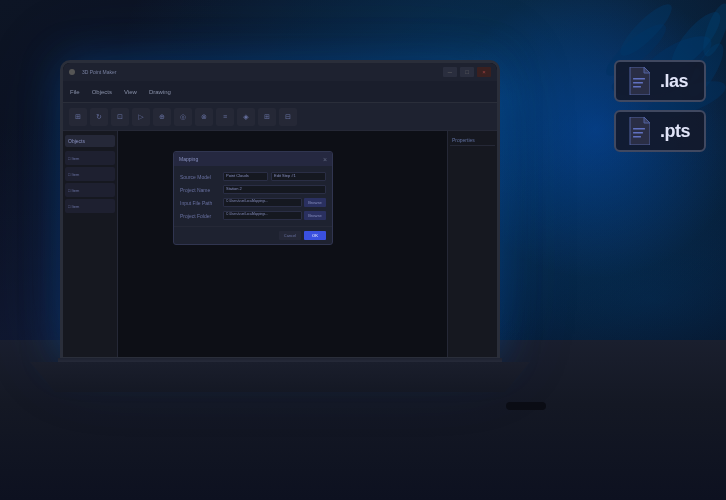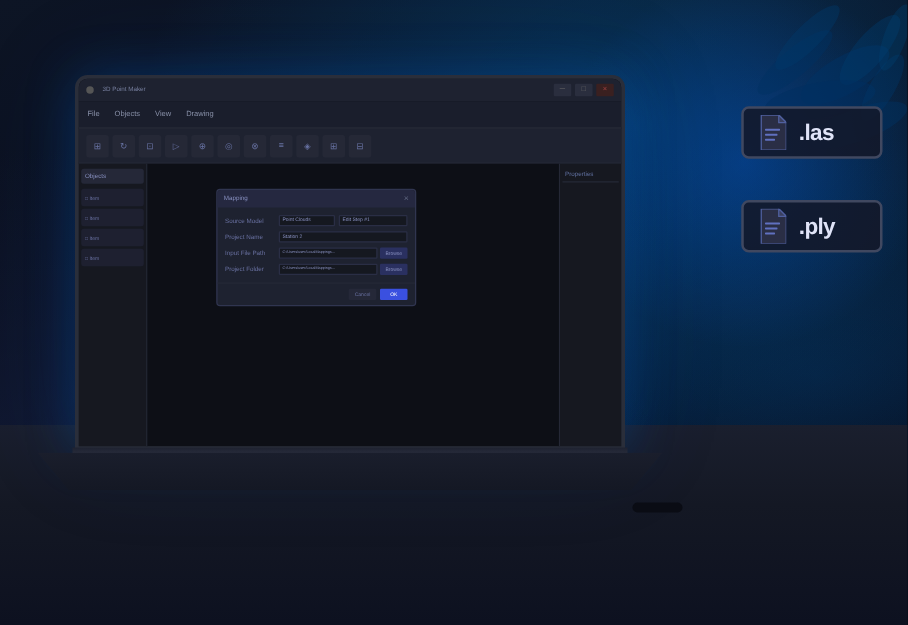--- a/index.html
+++ b/index.html
@@ -357,30 +357,29 @@
       position: absolute;
       right: 20px;
       top: 60px;
       display: flex;
       flex-direction: column;
       gap: 8px;
       z-index: 10;
     }
 
     .format-badge {
-      width: 113px;
+      width: 92px;
       height: 42px;
       border: 2px solid #404860;
       border-radius: 6px;
       background: rgba(20, 24, 40, 0.85);
       display: flex;
       align-items: center;
       gap: 10px;
       padding: 0 12px;
-      margin-top: 25px;
     }
 
     .format-badge.and-more {
       justify-content: center;
       border-color: #505878;
     }
 
     .format-icon {
       width: 22px;
       height: 28px;
@@ -575,30 +574,30 @@
         <path d="M16 0 L16 6 L22 6 Z" fill="#3a4060" stroke="#5060a0" stroke-width="1"></path>
         <rect x="5" y="11" width="12" height="1.5" rx="0.5" fill="#6070c0"></rect>
         <rect x="5" y="15" width="10" height="1.5" rx="0.5" fill="#6070c0"></rect>
         <rect x="5" y="19" width="8" height="1.5" rx="0.5" fill="#6070c0"></rect>
       </svg>
     </div>
     <span class="format-ext">.las</span>
   </div>
 
 
-
   <div class="format-badge">
     <div class="format-icon">
       <svg viewBox="0 0 22 28" xmlns="http://www.w3.org/2000/svg">
         <path d="M2 0 L16 0 L22 6 L22 28 L2 28 Z" fill="#2a2e45" stroke="#5060a0" stroke-width="1"></path>
         <path d="M16 0 L16 6 L22 6 Z" fill="#3a4060" stroke="#5060a0" stroke-width="1"></path>
         <rect x="5" y="11" width="12" height="1.5" rx="0.5" fill="#6070c0"></rect>
         <rect x="5" y="15" width="10" height="1.5" rx="0.5" fill="#6070c0"></rect>
         <rect x="5" y="19" width="8" height="1.5" rx="0.5" fill="#6070c0"></rect>
       </svg>
     </div>
-    <span class="format-ext">.ply</span>
+    <span class="format-ext">.pts</span>
   </div>
 
 
+
 </div>
 
 <div class="cable"></div>
 
 </body></html>

